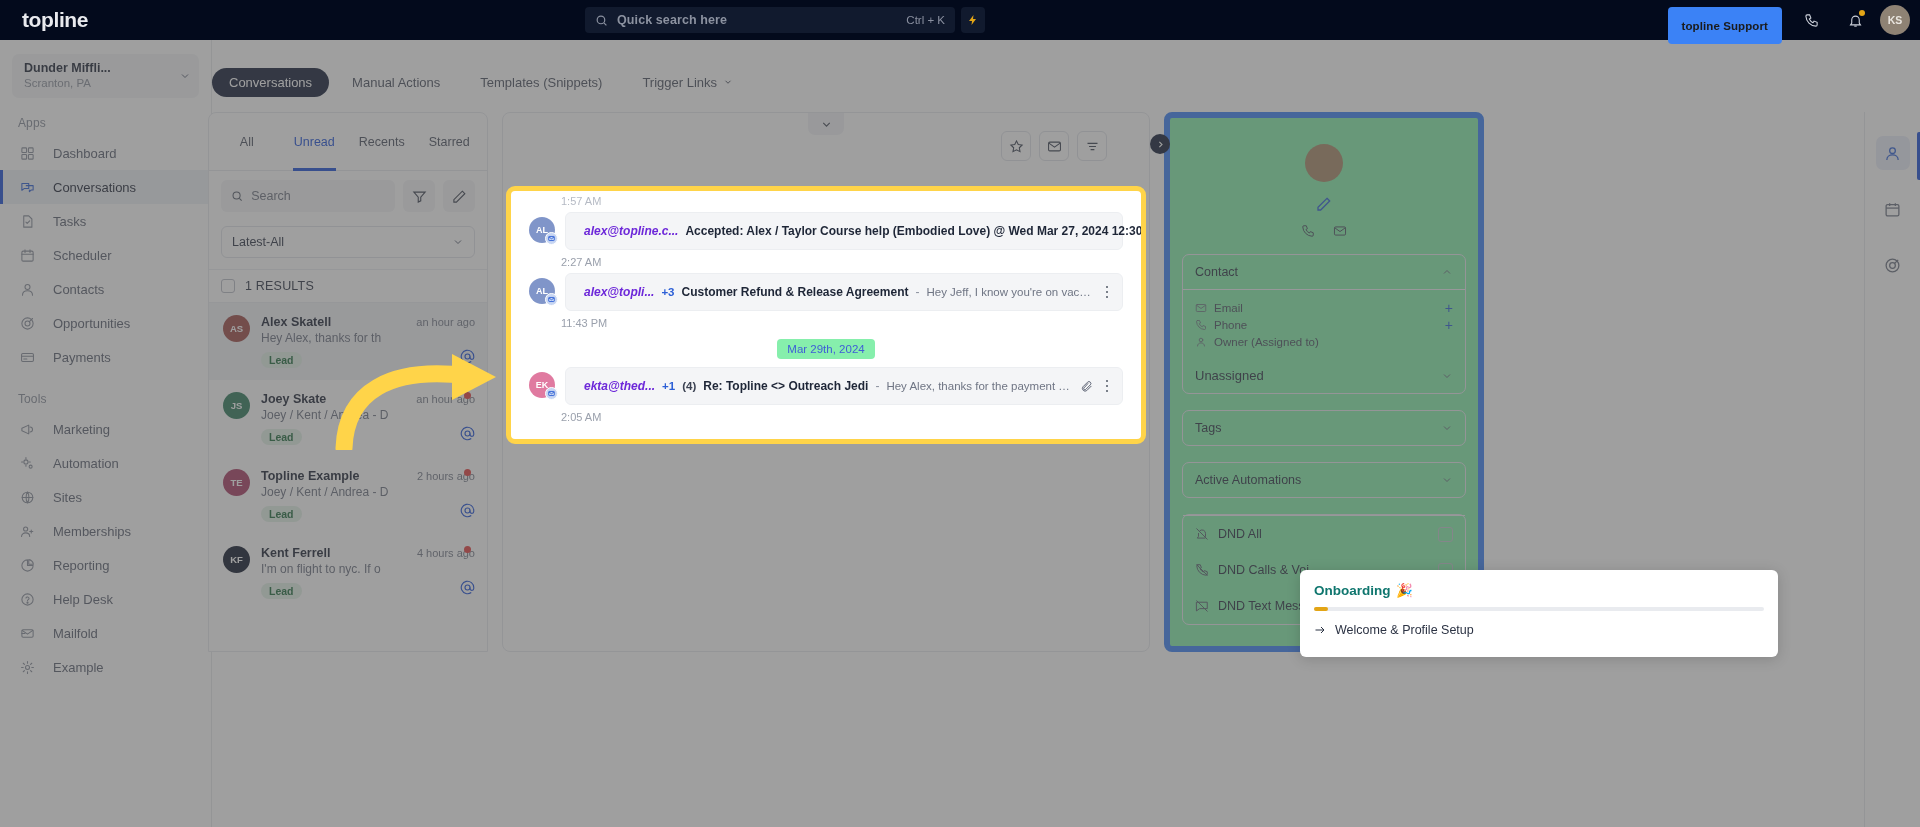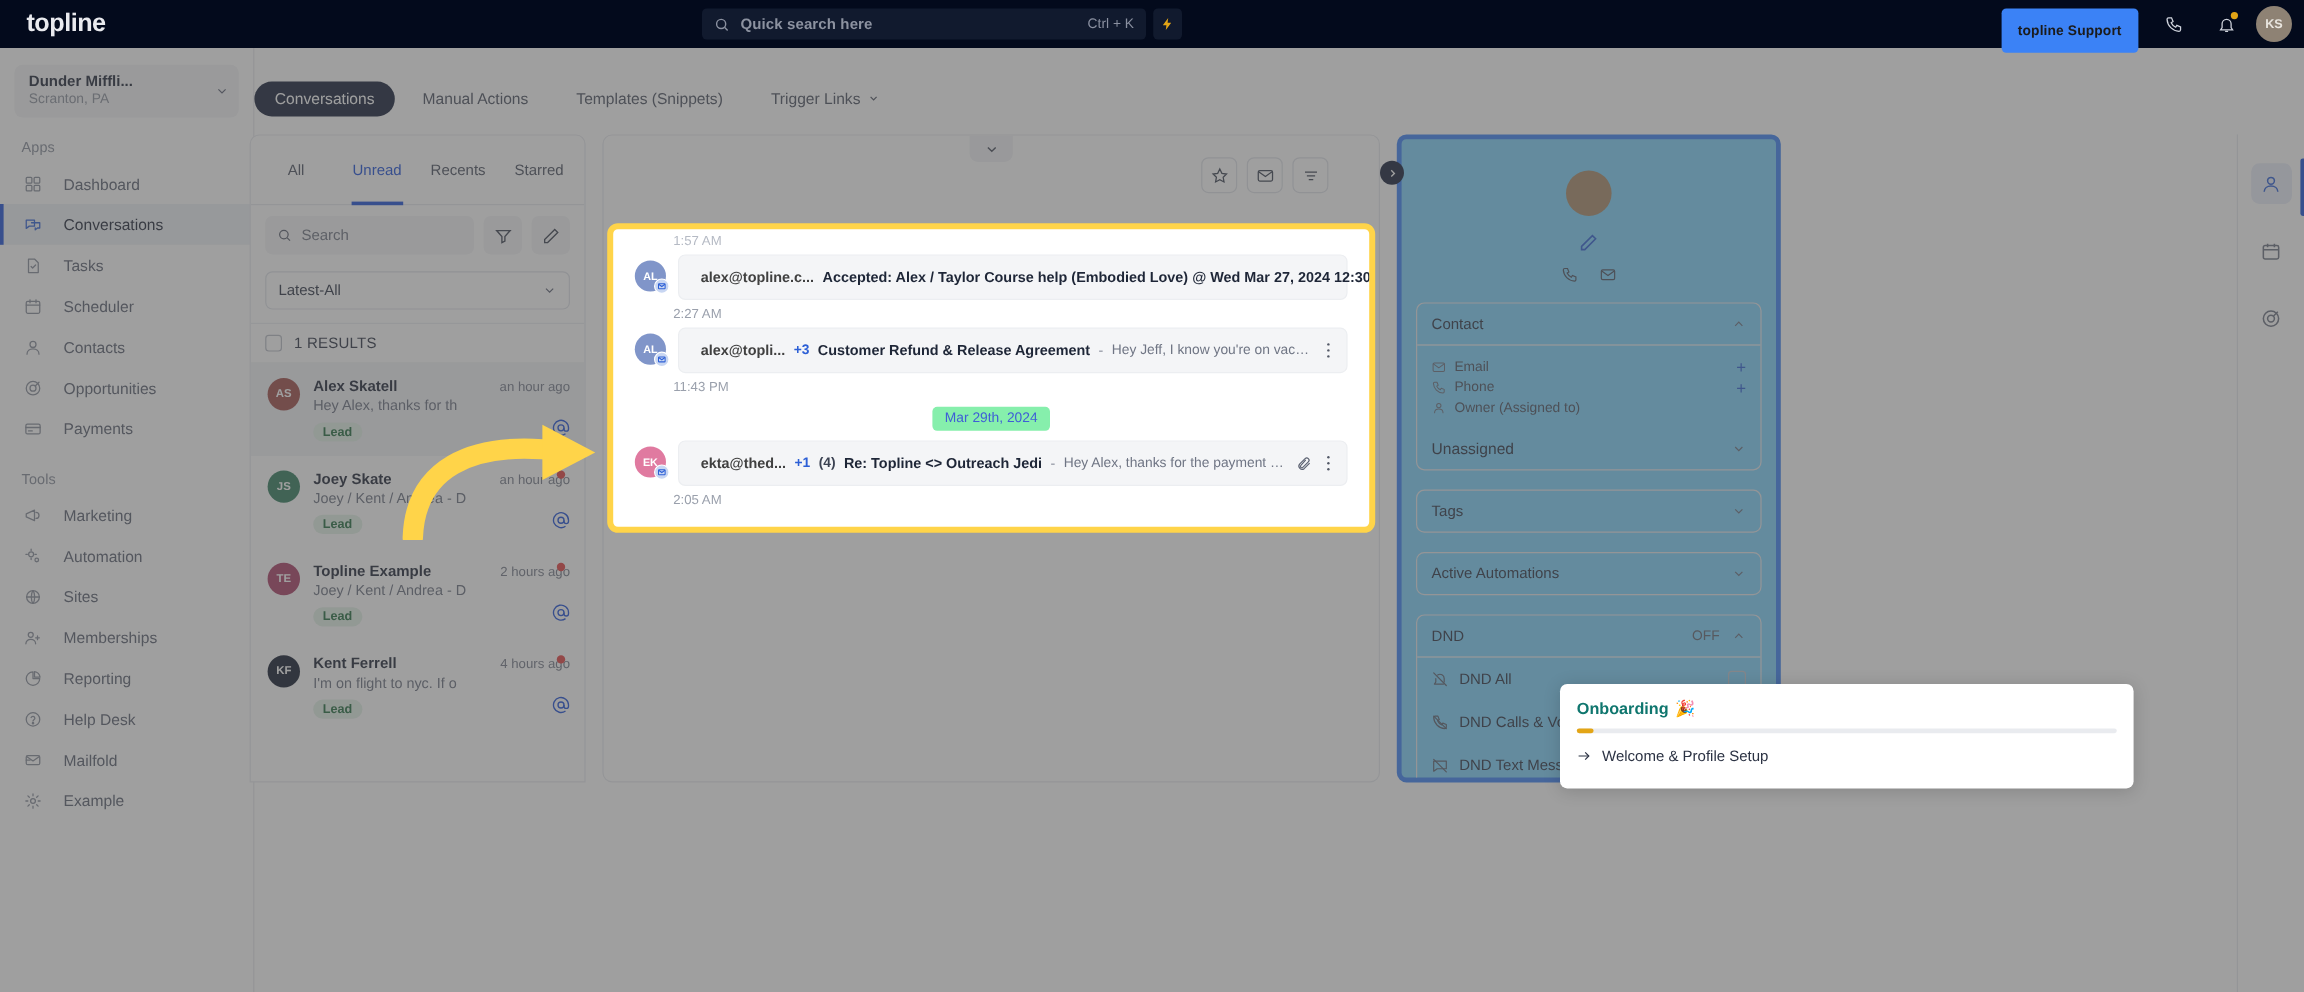--- a/index.html
+++ b/index.html
@@ -195,41 +195,41 @@
   .m-avatar .circ.pink { background: #e07aa0; }
   .m-avatar .sub {
     position: absolute; right: -3px; bottom: -2px; width: 13px; height: 13px; border-radius: 50%;
     background: #c8d6f2; border: 1.5px solid #fff; display: flex; align-items: center; justify-content: center;
   }
   .m-avatar .sub svg { width: 7px; height: 7px; color: #2c5fd6; }
   .msg-bubble {
     flex: 1; min-width: 0; background: #f4f5f7; border: 1px solid #eceef1; border-radius: 6px;
     height: 38px; display: flex; align-items: center; padding: 0 8px 0 18px; gap: 7px;
   }
-  .m-from { font-size: 12px; font-weight: 700; color: #404040; white-space: nowrap; }
+  .m-from { font-size: 12px; font-weight: 700; color: #6d28d9; white-space: nowrap; font-style: italic; }
   .m-plus { font-size: 11.5px; font-weight: 700; color: #2c5fd6; white-space: nowrap; }
   .m-count { font-size: 11.5px; font-weight: 700; color: #3b4252; white-space: nowrap; }
   .m-subject { font-size: 12px; font-weight: 700; color: #1e2637; white-space: nowrap; }
   .m-dash { font-size: 12px; color: #8a909d; }
   .m-preview { font-size: 11.5px; color: #6f7584; overflow: hidden; text-overflow: ellipsis; white-space: nowrap; flex: 1; min-width: 0; }
   .m-clip { width: 13px; height: 13px; color: #5c6272; flex: 0 0 auto; }
   .m-kebab { width: 14px; flex: 0 0 auto; display: flex; flex-direction: column; align-items: center; gap: 2.5px; cursor: pointer; }
   .m-kebab i { width: 2.6px; height: 2.6px; border-radius: 50%; background: #525866; display: block; }
   .date-pill-wrap { display: flex; justify-content: center; margin: 10px 0 8px 0; }
   .date-pill {
     background: #86efac; color: #3f5ed6; font-size: 11.5px; border-radius: 4px; padding: 4px 10px;
   }
 
   
   .arrow { position: absolute; left: 320px; top: 340px; z-index: 62; pointer-events: none; }
 
   
   .rightpanel {
     position: absolute; top: 112px; left: 1164px; width: 320px; height: 540px;
-    background: #7dd3fc; border: 4px solid #3b82f6; border-radius: 8px; z-index: 11; overflow: hidden;
+    background: #86efac; border: 6px solid #3b82f6; border-radius: 8px; z-index: 11; overflow: hidden;
   }
   .rp-expand {
     position: absolute; left: 1150px; top: 134px; width: 20px; height: 20px; border-radius: 50%;
     background: #121c36; color: #fff; display: flex; align-items: center; justify-content: center; z-index: 13; cursor: pointer;
   }
   .rp-expand svg { width: 9px; height: 9px; }
   .rp-avatar {
     width: 38px; height: 38px; border-radius: 50%; background: #a98a68; margin: 26px auto 0 auto;
   }
   .rp-editrow { display: flex; justify-content: center; margin-top: 14px; }
@@ -653,29 +653,20 @@
           <div class="rp-sechead">
             <span>Active Automations</span>
             <span class="right">
               <svg class="chev" viewBox="0 0 24 24" fill="none" stroke="#6a7080" stroke-width="2">
                 <path d="M6 9l6 6 6-6"></path>
               </svg>
             </span>
           </div>
         </div>
         <div class="rp-section">
-          <div class="rp-sechead">
-            <span>DND</span>
-            <span class="right">
-              <span style="font-size:11.5px;color:#5f6572">OFF</span>
-              <svg class="chev" viewBox="0 0 24 24" fill="none" stroke="#6a7080" stroke-width="2">
-                <path d="M6 15l6-6 6 6"></path>
-              </svg>
-            </span>
-          </div>
           <div style="border-top:1px solid #eef0f3">
             <div class="rp-dndrow">
               <svg class="" viewBox="0 0 24 24" fill="none" stroke="currentColor" stroke-width="1.7" stroke-linecap="round" stroke-linejoin="round">
                 <path d="M18 16V11a6 6 0 00-9.3-5"></path>
                 <path d="M6 11v5l-2 3h13"></path>
                 <line x1="3" y1="3" x2="21" y2="21"></line>
               </svg>
               <span>DND All</span>
               <span class="rp-dnd-check"></span>
             </div>

